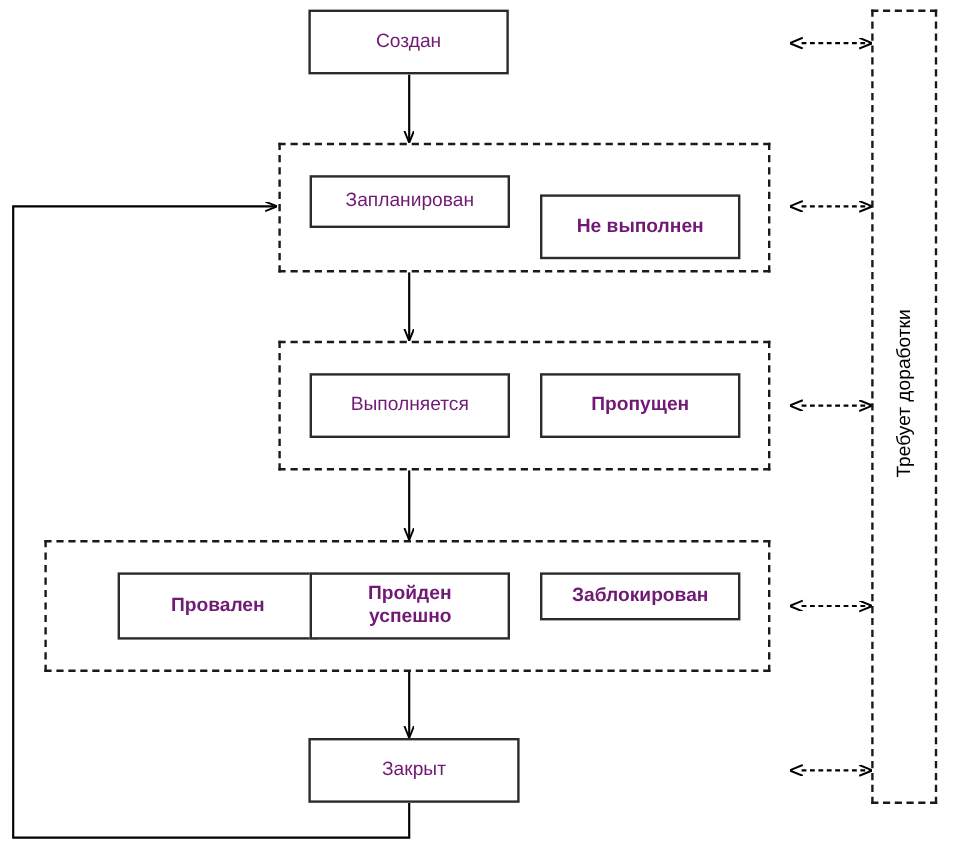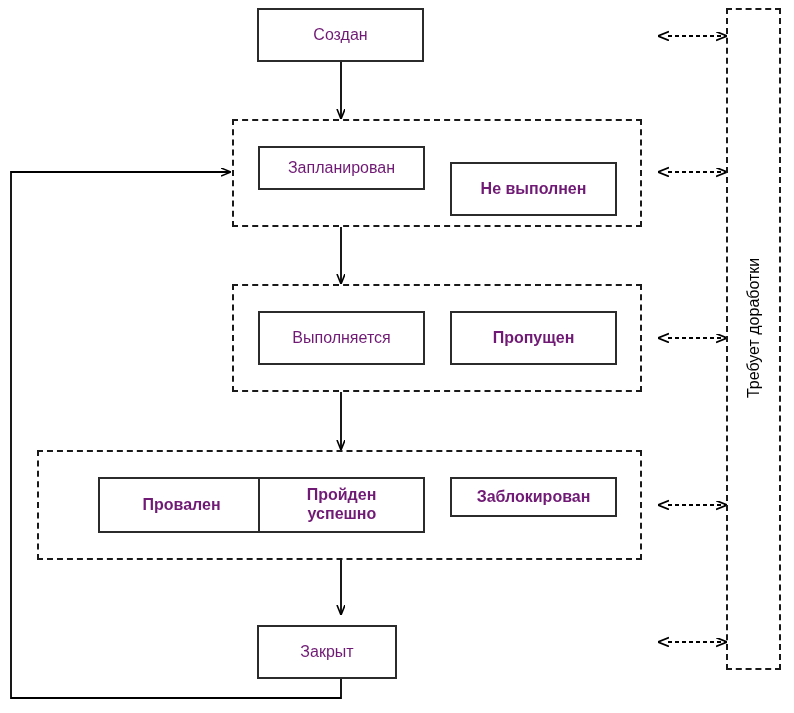--- a/index.html
+++ b/index.html
@@ -141,19 +141,19 @@
 
   <div class="node-box bold" style="left:450px; top:311px; width:167px; height:54px;">Пропущен</div>
 
   <div class="node-box bold" style="left:63px; top:477px; width:167px; height:56px;margin-left:35px;">Провален</div>
 
   <div class="node-box bold" style="left:258px; top:477px; width:167px; height:56px;">Пройден
 успешно</div>
 
   <div class="node-box bold" style="left:450px; top:477px; width:167px; height:40px;">Заблокирован</div>
 
-  <div class="node-box" style="left:257px; top:615px; width:140px; height:54px;margin-top:10px;">Закрыт</div>
+  <div class="node-box" style="left:257px; top:615px; width:176px; height:54px;">Закрыт</div>
 
   <div class="side-panel" style="left:726px; top:8px; width:55px; height:662px;">
     <span class="side-panel-label">Требует доработки</span>
   </div>
 
 </div>
 
 </body></html>

